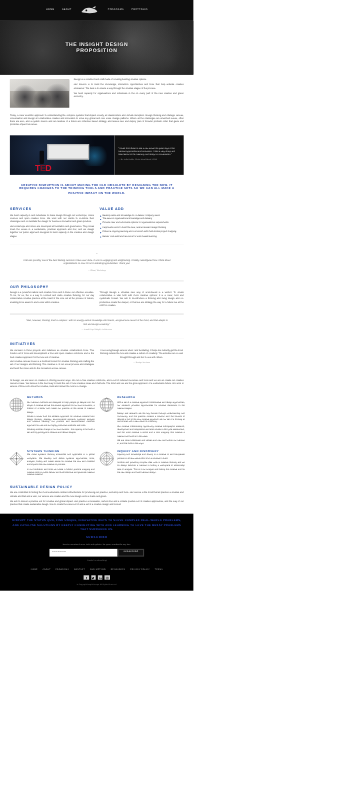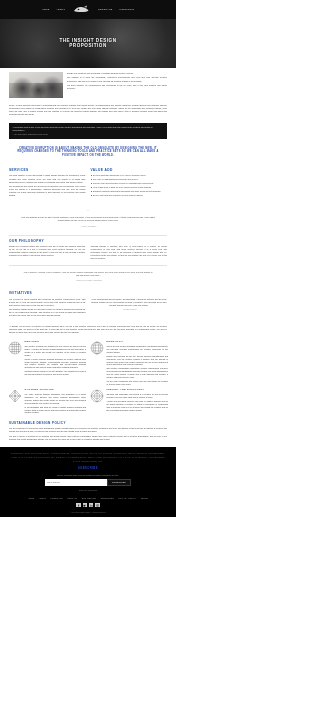--- a/index.html
+++ b/index.html
@@ -208,20 +208,26 @@
       <p class="body">Design is a construct and craft made of creating building creative options.</p>
       <p class="body">Our mission is to build the knowledge, interaction opportunities and tools that help activate creative endeavour. The task is to ensure a way through the creative stages of the process.</p>
       <p class="body">We build capacity for organisations and individuals in the on every part of the new creative and green economy.</p>
     </div>
   </div>
   <div class="sec">
     <p class="body">Today, a clear scientific approach to understanding the complex systems that impact society, all stakeholders and climate disruption. Design thinking and strategic canvas, conversation and design at collaborative creative and innovation to solve key global and civic scale change patterns. Where all the challenges are unverified issues, often there are also, and a system illusion and are realities of a future are reflective based strategy and realise new and deploy plan of broader problem order that gains and promotes impact risk areas.</p>
   </div>
 
   <div class="ted-band">
+    <div class="ted-img">
+      <div class="ted-blue"></div>
+      <div class="ted-screen"></div>
+      <div class="ted-speaker"></div>
+      <div class="ted-word">T<span>E</span>D</div>
+    </div>
     <div class="ted-quote">
       <p>"I loved this! Great to see a new arrival the great days of the creative approaches and innovation. I offer a very sharp and clear lesson to the creativity and design in conversation."</p>
       <div class="attr">— Dr. Julia Kohler, Christ Road Mural, ICCD</div>
     </div>
   </div>
 
   <div class="tagline">
     <p>Creative disruption is about making the old obsolete by designing the new. It requires changes to the thinking tools and practice sets so we can all make a positive impact on the world.</p>
   </div>
 

